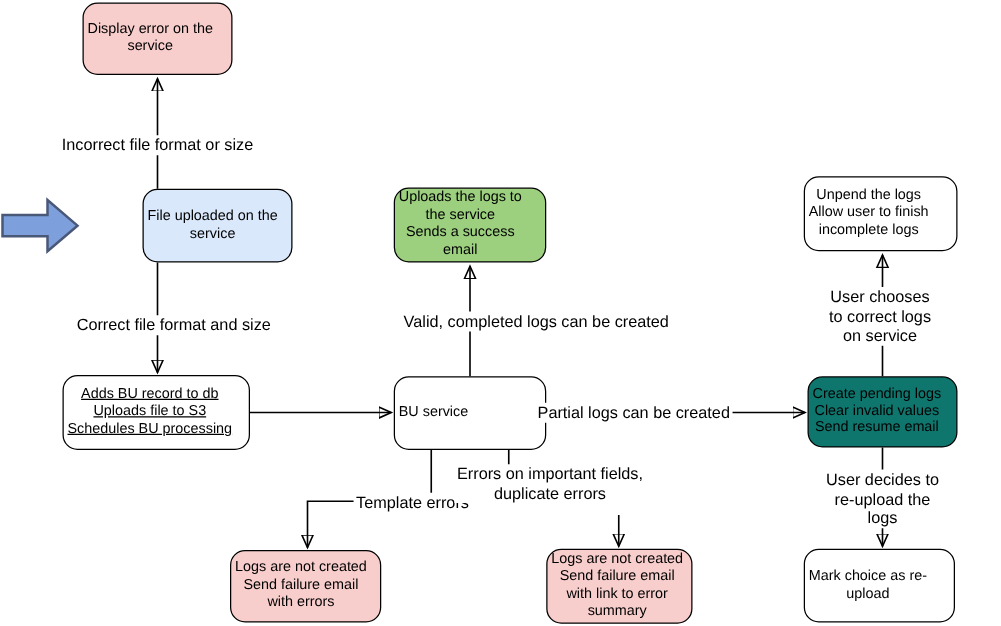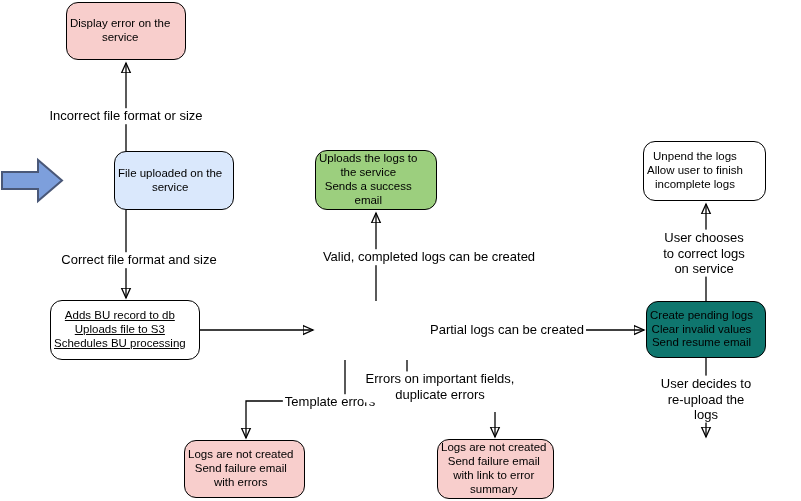--- a/index.html
+++ b/index.html
@@ -53,40 +53,47 @@
     <span>File uploaded on the
 service</span>
   </div>
 
   <div class="node" style="left: 50px; top: 300px; width: 150px; height: 60px; background: rgb(255, 255, 255); border-color: rgb(0, 0, 0); text-decoration: underline;">
     <span>Adds BU record to db
 Uploads file to S3
 Schedules BU processing</span>
   </div>
 
+  <div class="node" style="left: 315px; top: 301px; width: 122px; height: 59px; background: rgb(255, 255, 255); border-color: rgb(0, 0, 0);">
+    <span>BU service</span>
+  </div>
 
   <div class="node" style="left: 315px; top: 150px; width: 122px; height: 60px; background: rgb(156, 207, 126); border-color: rgb(0, 0, 0);">
     <span>Uploads the logs to
 the service
 Sends a success
 email</span>
   </div>
 
   <div class="node" style="left: 646px; top: 301px; width: 120px; height: 57px; background: #0f766e; border-color: rgb(0, 0, 0);">
     <span>Create pending logs
 Clear invalid values
 Send resume email</span>
   </div>
 
   <div class="node" style="left: 643px; top: 141px; width: 123px; height: 60px; background: rgb(255, 255, 255); border-color: rgb(0, 0, 0);">
     <span>Unpend the logs
 Allow user to finish
 incomplete logs</span>
   </div>
 
+  <div class="node" style="left: 643px; top: 439px; width: 121px; height: 59px; background: rgb(255, 255, 255); border-color: rgb(0, 0, 0);">
+    <span>Mark choice as re-
+upload</span>
+  </div>
 
   <div class="node" style="left: 184px; top: 440px; width: 121px; height: 58px; background: rgb(248, 206, 204); border-color: rgb(0, 0, 0);">
     <span>Logs are not created
 Send failure email
 with errors</span>
   </div>
 
   <div class="node" style="left: 437px; top: 439px; width: 117px; height: 60px; background: rgb(248, 206, 204); border-color: rgb(0, 0, 0);">
     <span>Logs are not created
 Send failure email

